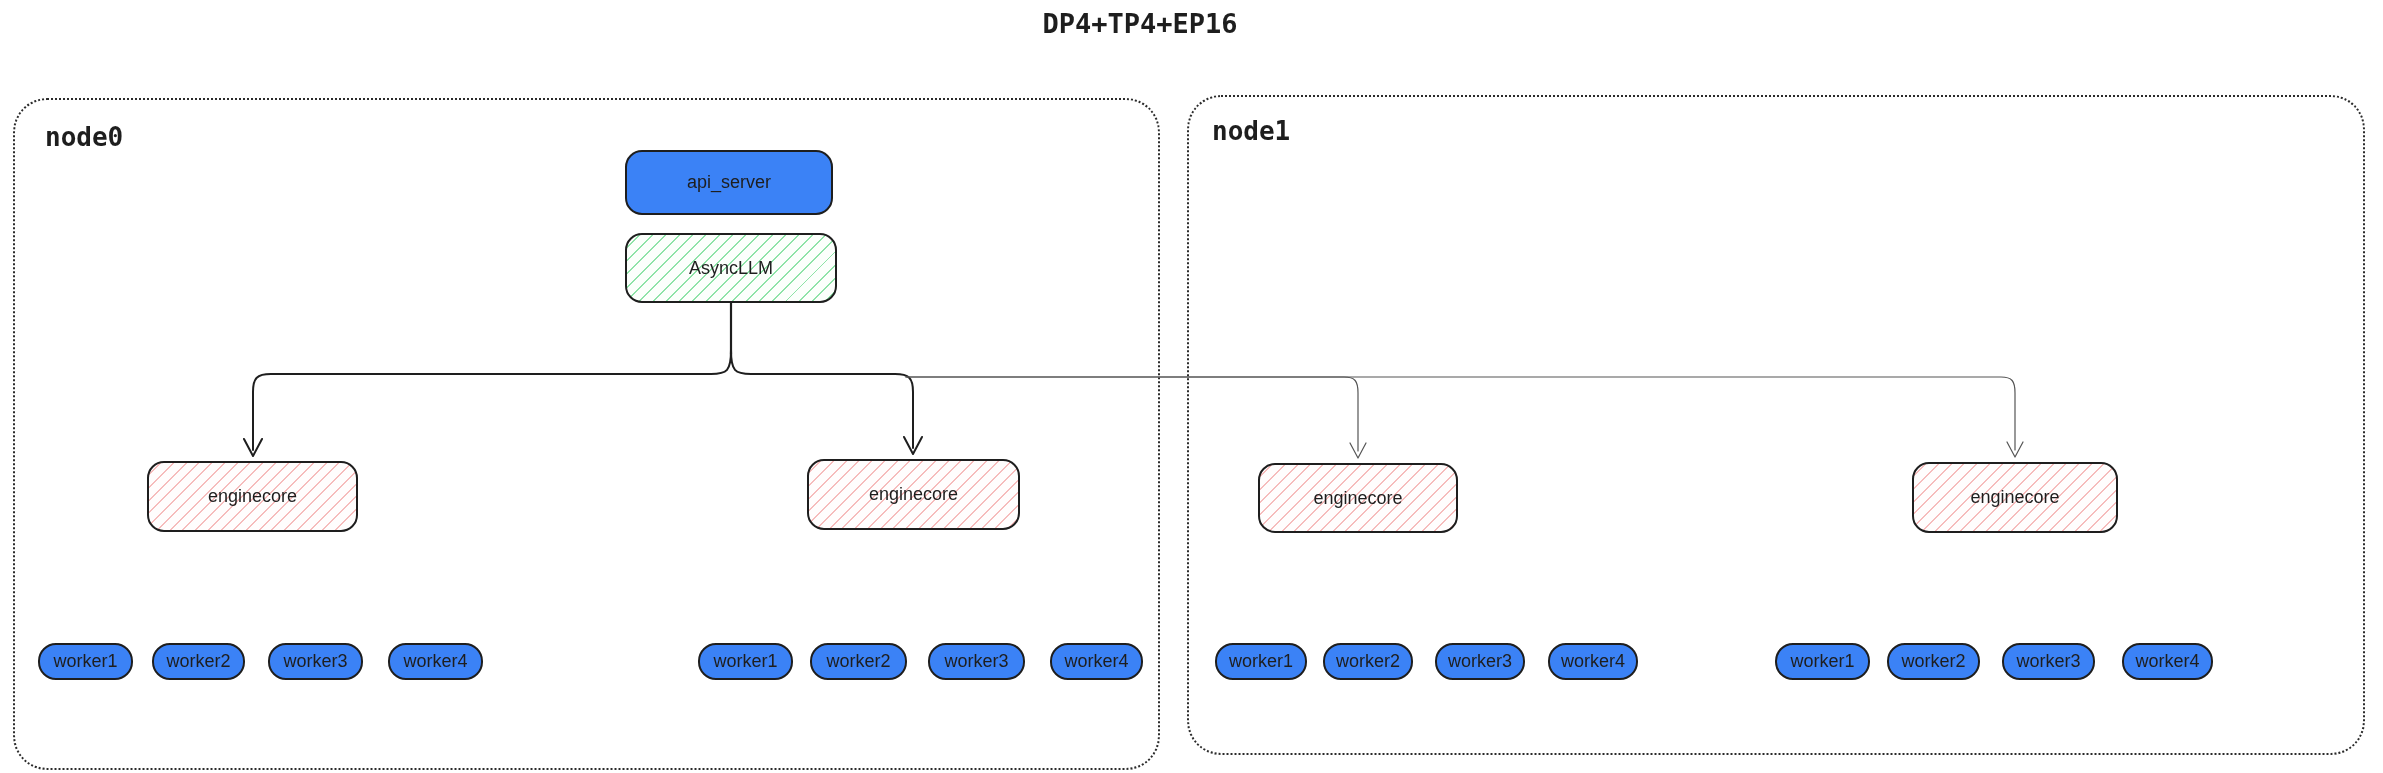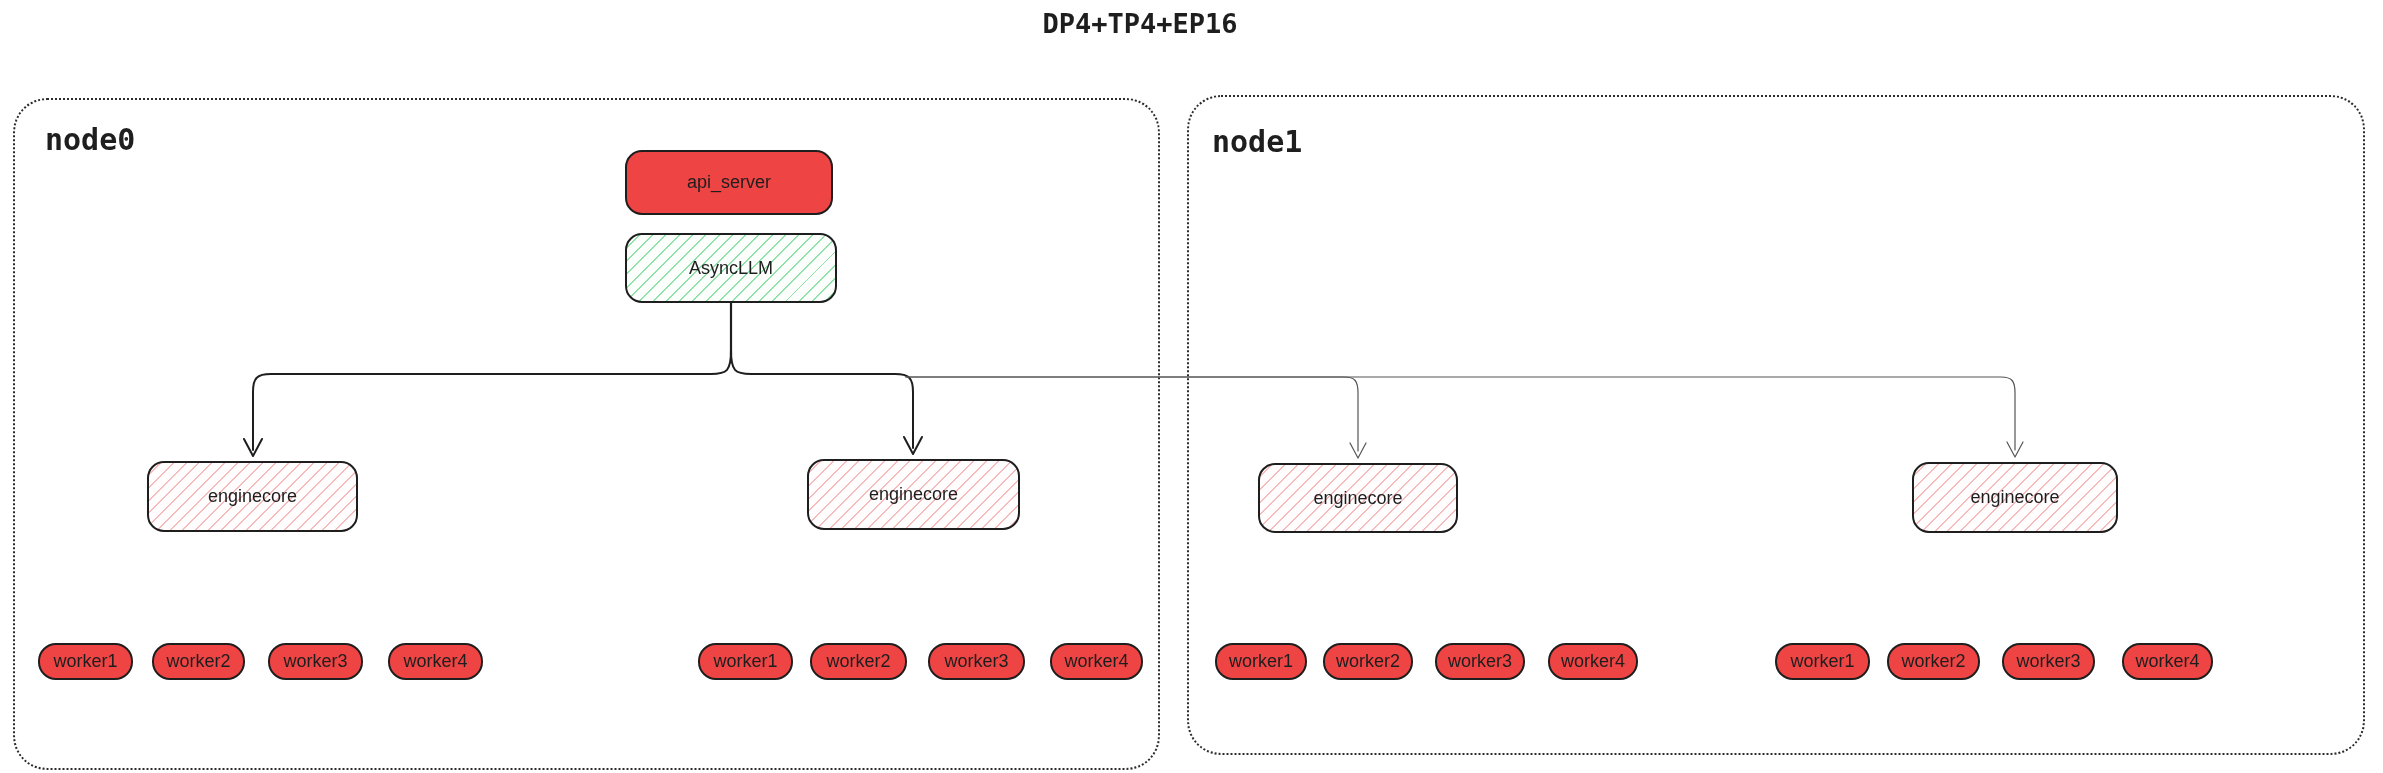--- a/index.html
+++ b/index.html
@@ -22,29 +22,29 @@
   }
   .node{
     position:absolute;
     border:2.5px dotted #2b2b2b;
     border-radius:34px;
     background:transparent;
   }
   .node-label{
     position:absolute;
     font-family:"DejaVu Sans Mono", monospace;
-    font-size:30px;font-weight:700;
+    font-size:26px;font-weight:700;
     color:#1e1e1e;
     white-space:nowrap;
   }
   .box{
     position:absolute;
     box-sizing:border-box;
     border:2.2px solid #1e1e1e;
-    background:#ef4444;
+    background:#3b82f6;
     display:flex;align-items:center;justify-content:center;
     font-size:18px;
     color:#1e1e1e;
     white-space:nowrap;
   }
   .big{border-radius:17px;}
   .hatch-green{
     background-color:#fcfffc;
     background-image:repeating-linear-gradient(135deg, rgba(0,0,0,0) 0px, rgba(0,0,0,0) 8px, #8fe3a8 8px, #8fe3a8 9.4px);
   }
@@ -65,21 +65,21 @@
 </style>
 </head>
 <body>
 
 <div class="title">DP4+TP4+EP16</div>
 
 <div class="node" style="left:13px;top:98px;width:1143px;height:668px;"></div>
 <div class="node-label" style="left:45px;top:122px;">node0</div>
 
 <div class="node" style="left:1187px;top:95px;width:1174px;height:656px;"></div>
-<div class="node-label" style="left:1212px;top:124px;">node1</div>
+<div class="node-label" style="left:1212px;top:116px;">node1</div>
 
 <svg class="connectors" width="2383" height="773" viewBox="0 0 2383 773">
 
   <path d="M731 290 L731 354" fill="none" stroke="#1e1e1e" stroke-width="2.2" stroke-linecap="round"></path>
 
   <path d="M731 350 C731 371 727 374 711 374 L271 374 C257 374 253 378 253 392 L253 450" fill="none" stroke="#1e1e1e" stroke-width="2" stroke-linecap="round"></path>
   <path d="M244 439 L253 456 L262 439" fill="none" stroke="#1e1e1e" stroke-width="2" stroke-linecap="round" stroke-linejoin="round"></path>
 
   <path d="M731 350 C731 371 735 374 751 374 L895 374 C909 374 913 378 913 392 L913 448" fill="none" stroke="#1e1e1e" stroke-width="2" stroke-linecap="round"></path>
   <path d="M904 437 L913 454 L922 437" fill="none" stroke="#1e1e1e" stroke-width="2" stroke-linecap="round" stroke-linejoin="round"></path>

